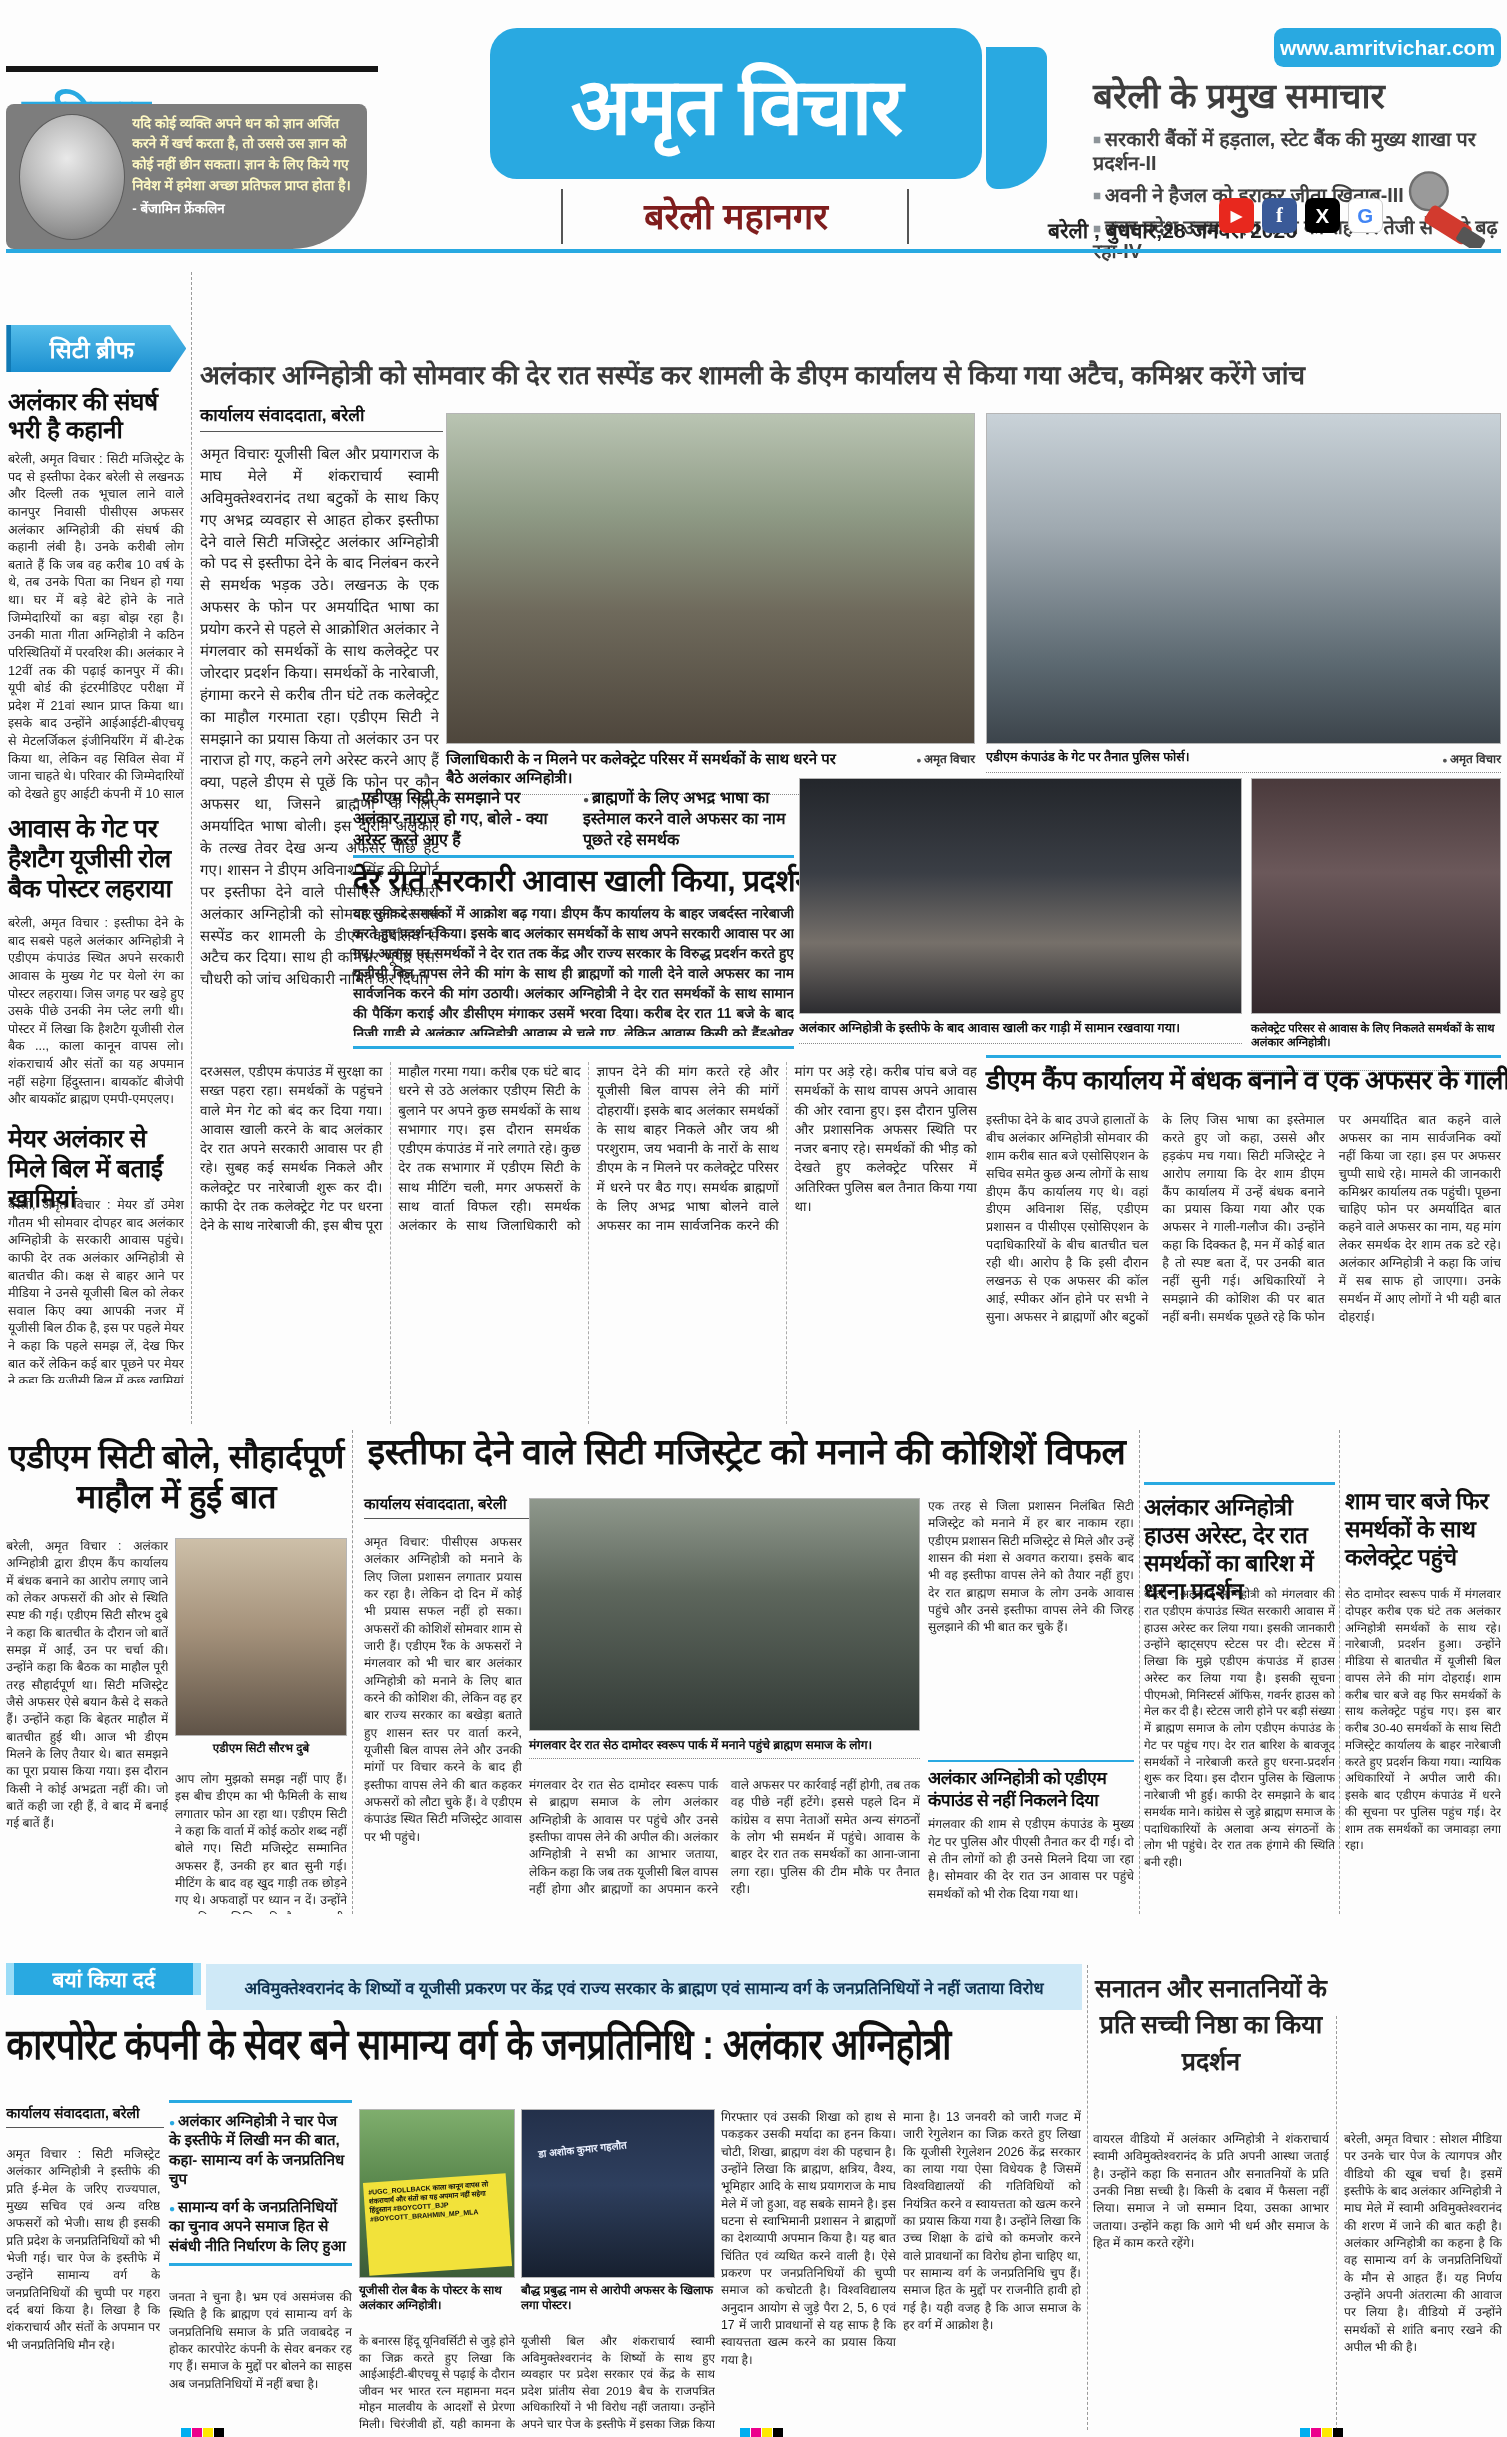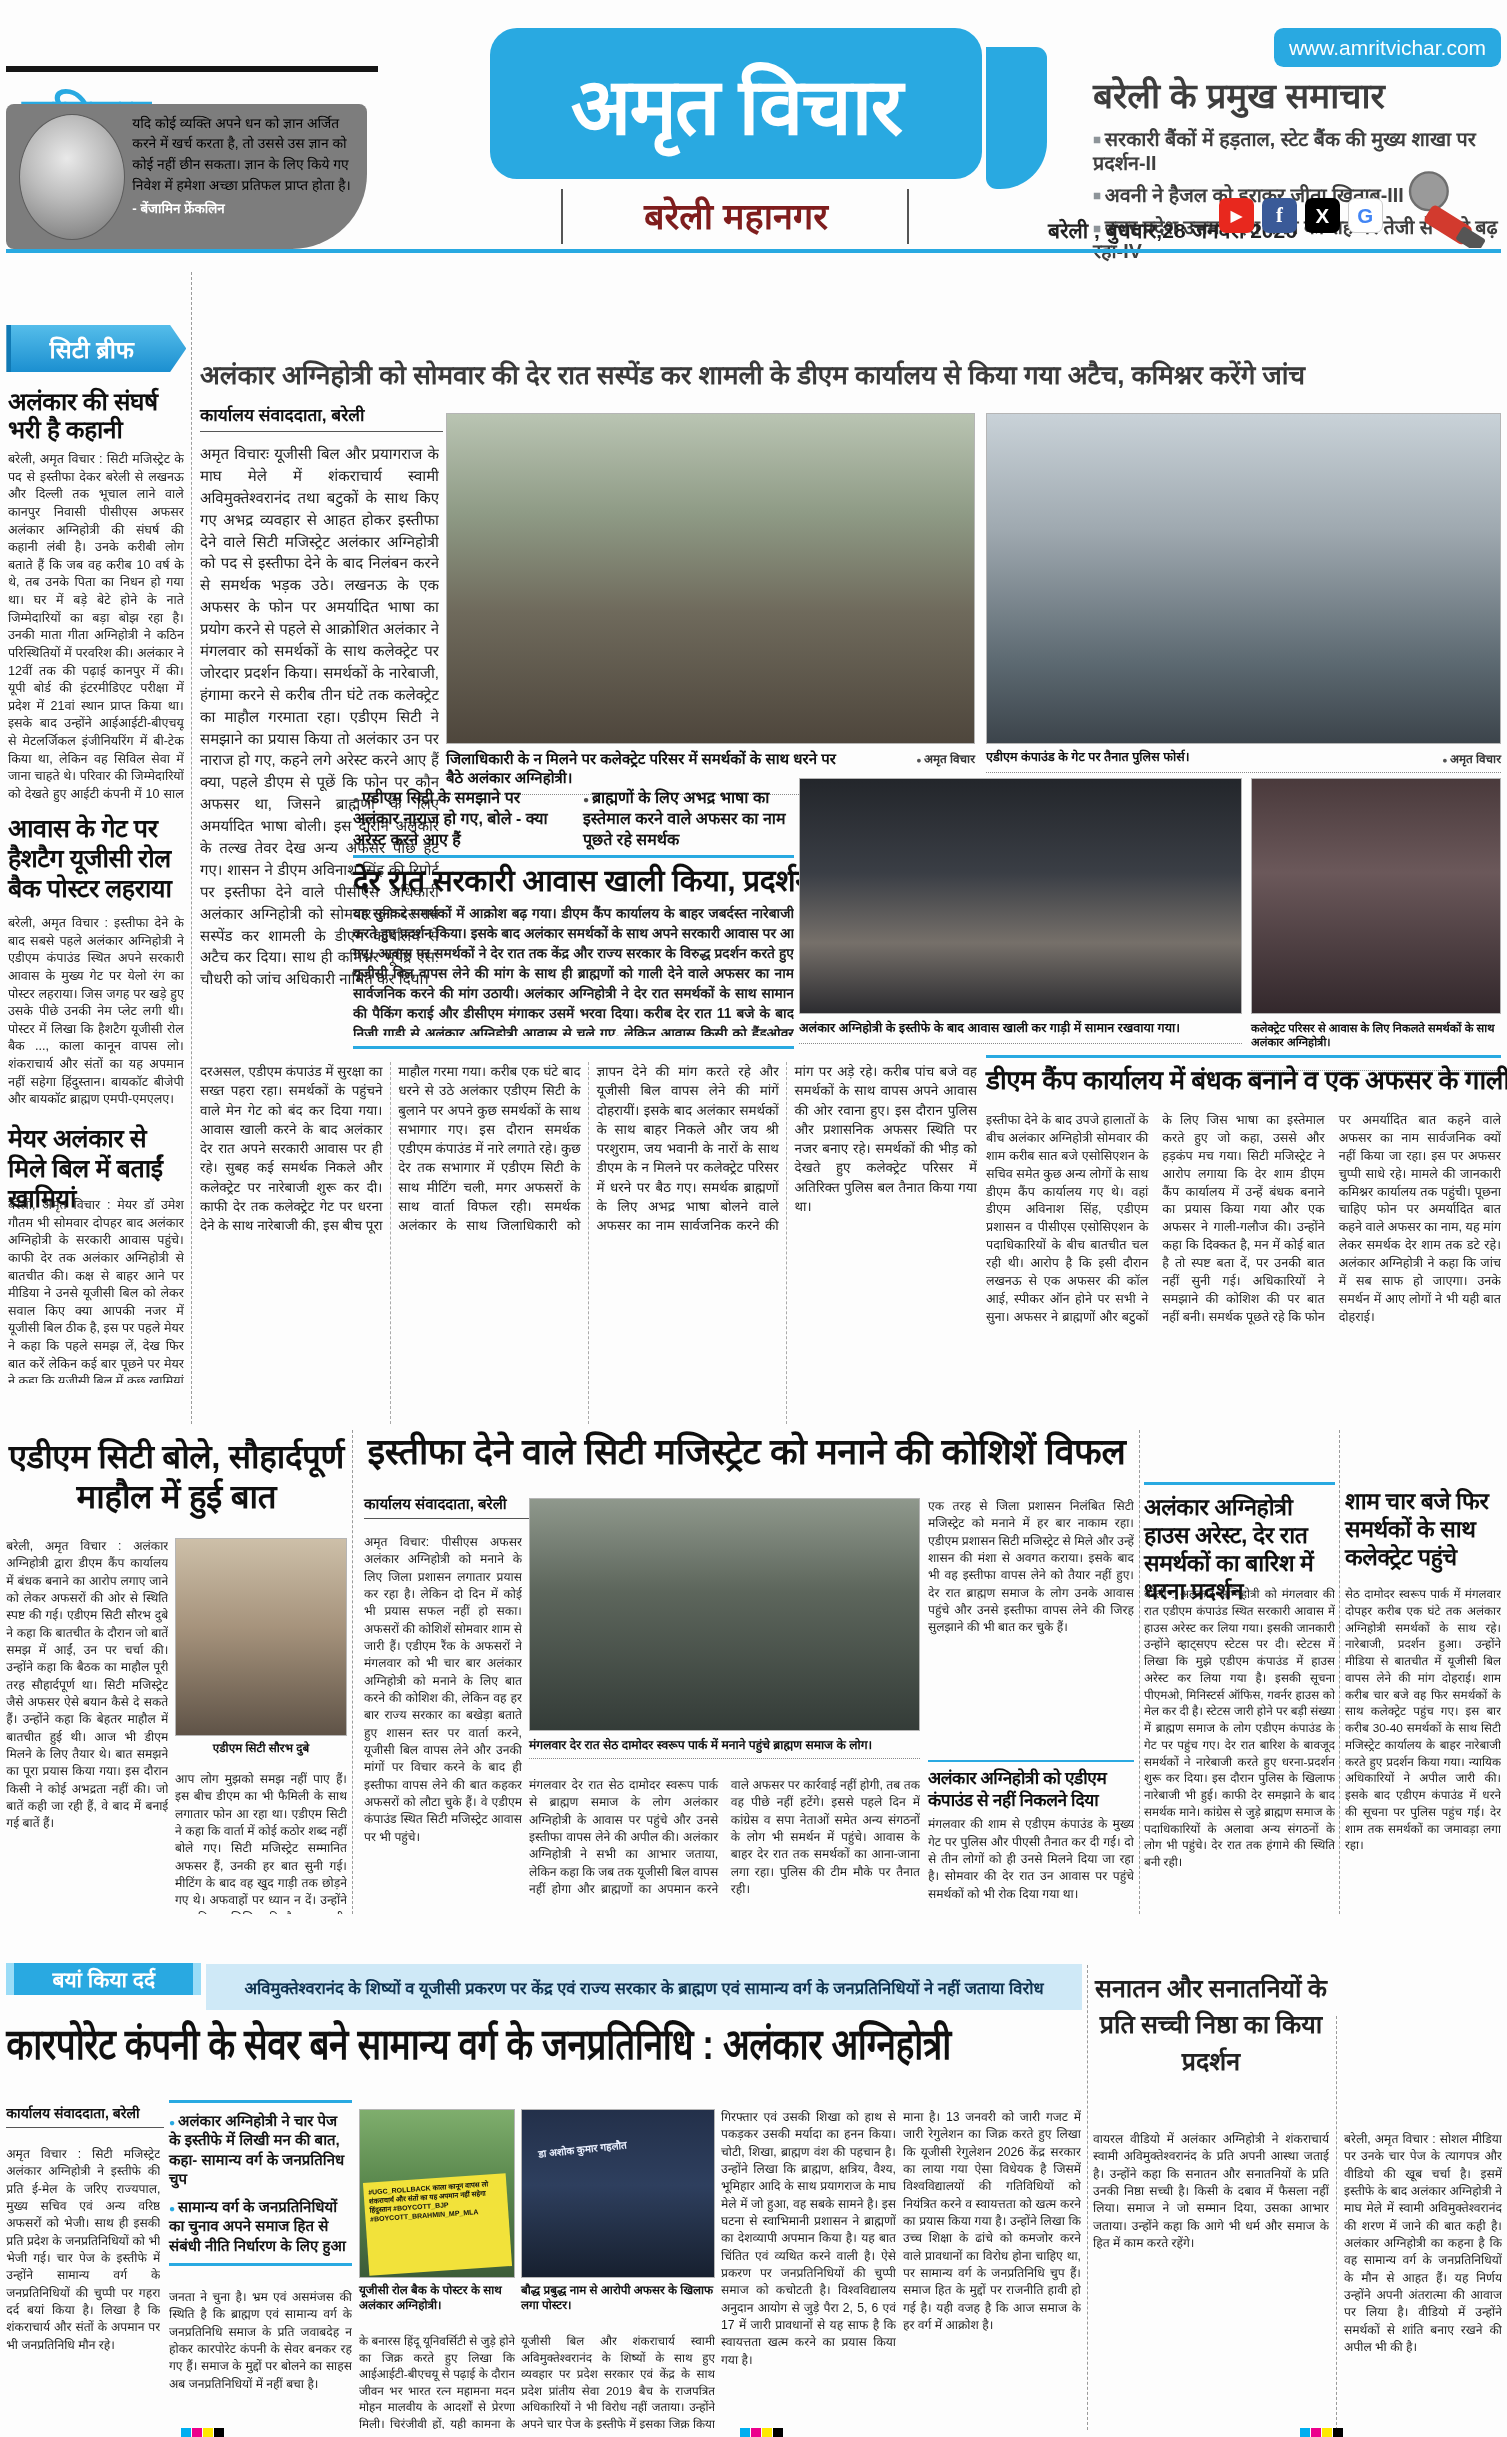--- a/index.html
+++ b/index.html
@@ -32,34 +32,34 @@
 <body>
 
 <div id="page">
 
   <div class="abs" style="left:6.3px;top:66px;width:372px;height:6.3px;background:#161616;"></div>
   <div class="abs" style="left:22px;top:82px;font-size:46px;font-weight:700;color:#29a9e1;">सुविचार</div>
   <div class="abs" style="left:140px;top:169px;width:222px;height:2.4px;background:#777;"></div>
 
   <div class="abs" style="left:6.3px;top:104px;width:361px;height:145px;background:#7d7d7d;border-radius:7.9px 7.9px 75px 7.9px;padding:9.5px 11px 9.5px 126px;">
     <div class="abs" style="left:12.6px;top:9.5px;width:106px;height:126px;border-radius:50%;background:radial-gradient(circle at 45% 35%,#e9e9e9 0%,#bdbdbd 40%,#6f6f6f 100%);border:1.6px solid #5c5c5c;"></div>
-    <div style="color:#000000;font-weight:400;font-size:13.8px;line-height:1.5;">यदि कोई व्यक्ति अपने धन को ज्ञान अर्जित करने में खर्च करता है, तो उससे उस ज्ञान को कोई नहीं छीन सकता। ज्ञान के लिए किये गए निवेश में हमेशा अच्छा प्रतिफल प्राप्त होता है।</div>
+    <div style="color:#fef9c3;font-weight:700;font-size:13.8px;line-height:1.5;">यदि कोई व्यक्ति अपने धन को ज्ञान अर्जित करने में खर्च करता है, तो उससे उस ज्ञान को कोई नहीं छीन सकता। ज्ञान के लिए किये गए निवेश में हमेशा अच्छा प्रतिफल प्राप्त होता है।</div>
     <div style="color:#fff;font-weight:700;font-size:13.4px;margin-top:3.2px;">- बेंजामिन फ्रेंकलिन</div>
   </div>
 
   <div class="abs" style="left:490px;top:28px;width:492px;height:151px;background:#29a9e1;border-radius:27px;display:flex;align-items:center;justify-content:center;">
     <span style="color:#fff;font-weight:800;font-size:79px;letter-spacing:-1.6px;">अमृत विचार</span>
   </div>
   <div class="abs" style="left:986px;top:47px;width:61px;height:142px;background:#29a9e1;border-radius:0 11px 47px 11px;"></div>
   <div class="abs" style="left:561px;top:189px;width:2.4px;height:55px;background:#555;"></div>
   <div class="abs" style="left:907px;top:189px;width:2.4px;height:55px;background:#555;"></div>
   <div class="abs" style="left:569px;top:191px;width:334px;text-align:center;font-size:36px;font-weight:800;color:#7f1d1d;">बरेली महानगर</div>
 
   <div class="abs" style="left:1274px;top:28px;width:227px;height:39px;background:#29a9e1;border-radius:9.5px;display:flex;align-items:center;justify-content:center;">
-    <span style="color:#fff;font-weight:400;font-size:21px;">www.amritvichar.com</span>
+    <span style="color:#fff;font-weight:700;font-size:21px;">www.amritvichar.com</span>
   </div>
   <div class="abs" style="left:1093px;top:71px;font-size:35px;font-weight:800;color:#3d3d3d;">बरेली के प्रमुख समाचार</div>
   <div class="abs" style="left:1093px;top:128px;width:413px;">
     <div class="news-item">सरकारी बैंकों में हड़ताल, स्टेट बैंक की मुख्य शाखा पर प्रदर्शन-II</div>
     <div class="news-item">अवनी ने हैजल को हराकर जीता खिताब-III</div>
     <div class="news-item">उत्तर प्रदेश उत्तम प्रदेश बनने की राह पर तेजी से आगे बढ़ रहा-IV</div>
   </div>
   <div class="abs" style="left:1048px;top:216px;font-size:21px;font-weight:800;color:#222;">बरेली , बुधवार,28 जनवरी 2026</div>
   <div class="abs" style="left:1219px;top:198px;display:flex;">
     <div class="soc" style="background:#e8281e;color:#fff;font-size:15.8px;">

